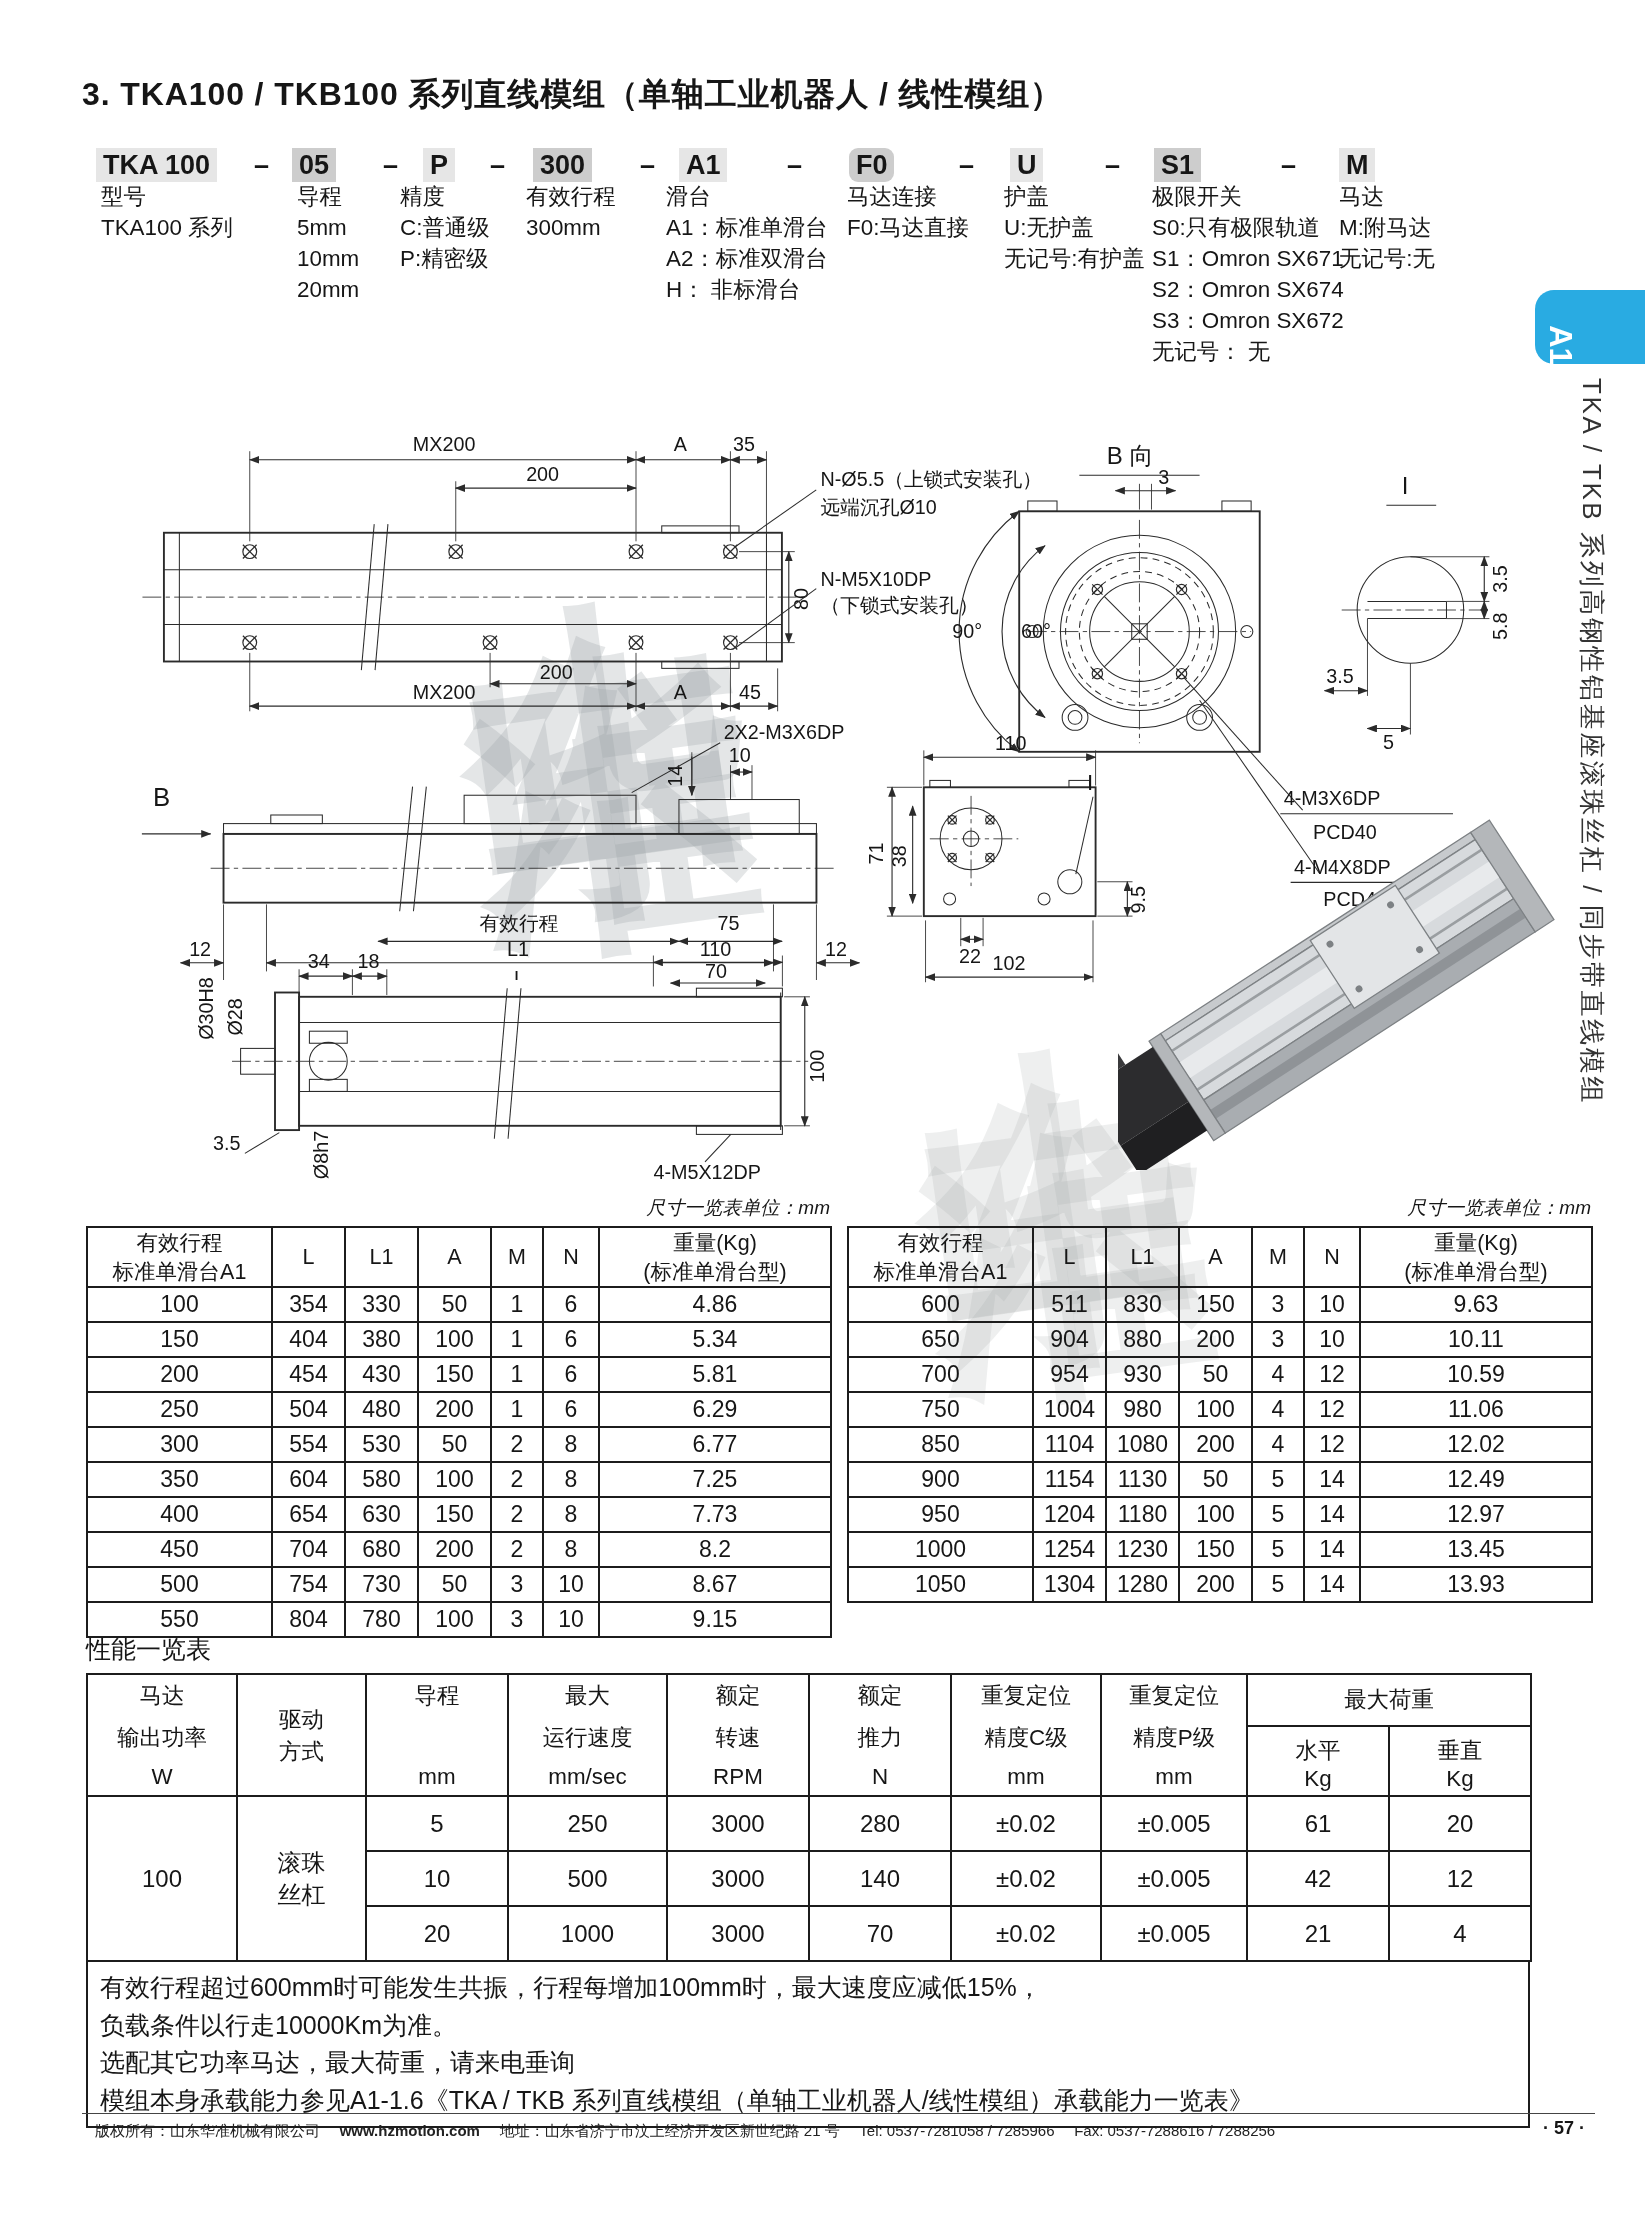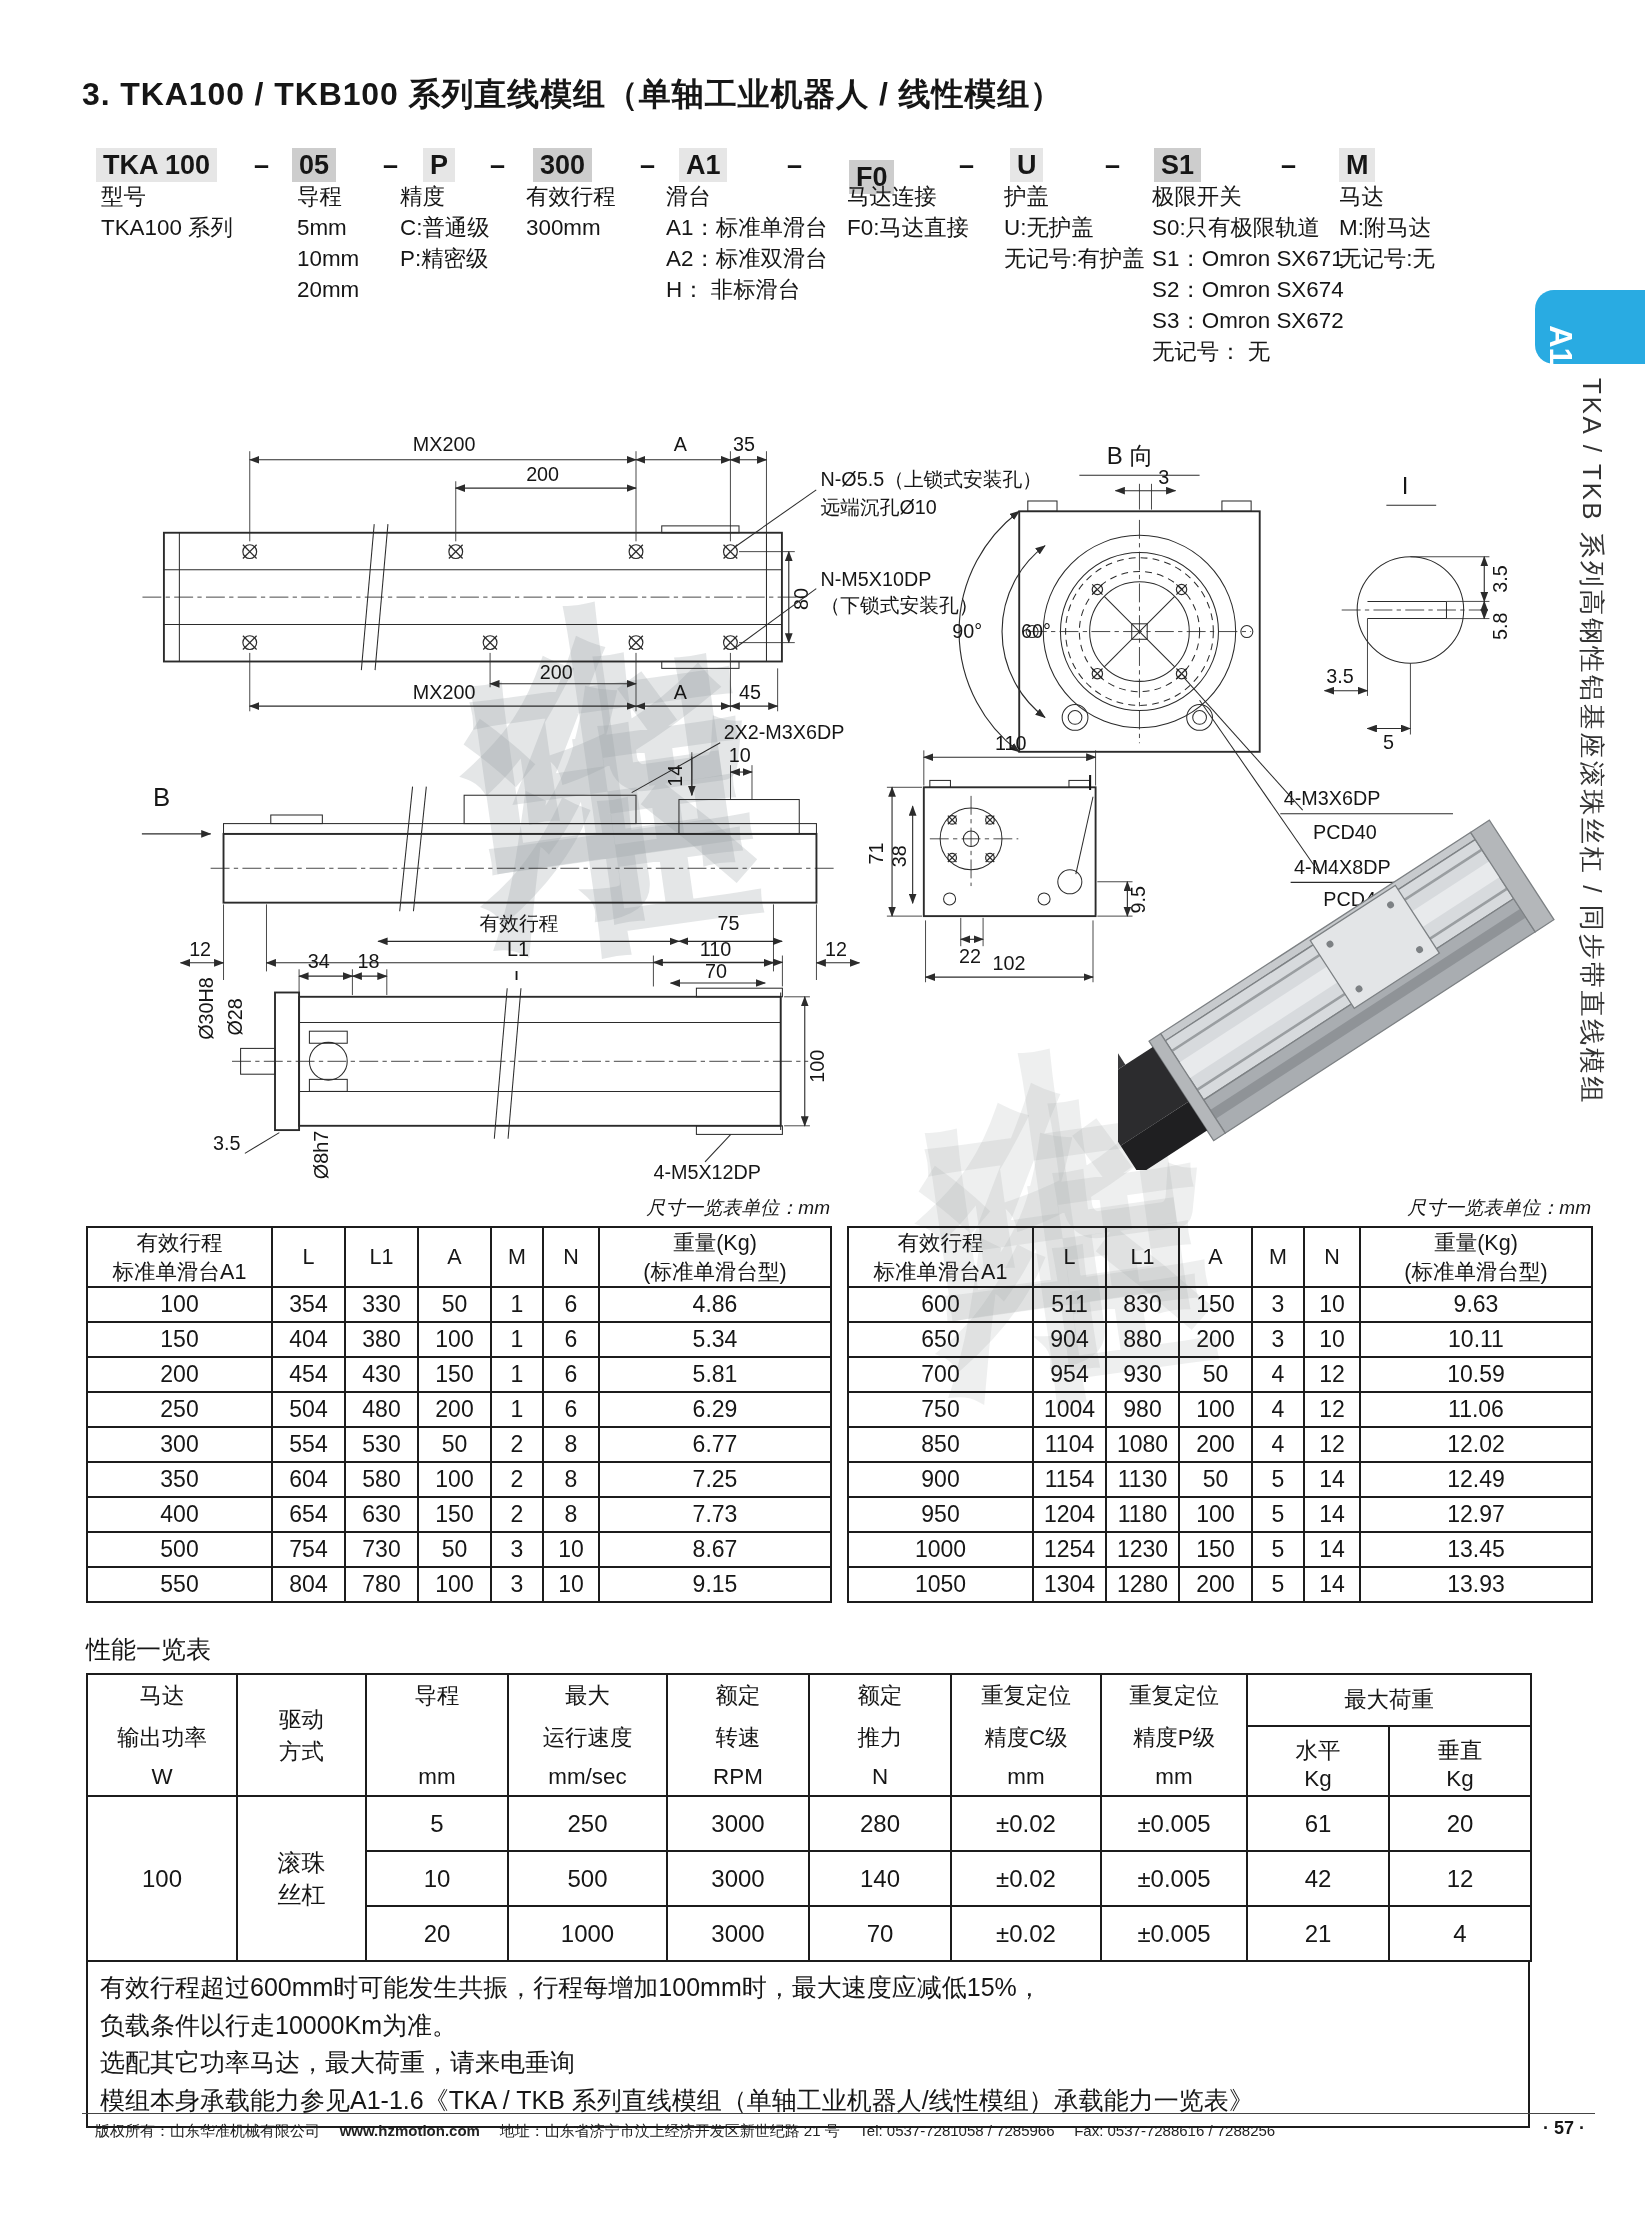--- a/index.html
+++ b/index.html
@@ -82,21 +82,21 @@
     <span class="abs seg bg1" style="left:96px;top:0;">TKA 100</span>
     <span class="abs dash" style="left:254px;top:1.7px;">–</span>
     <span class="abs seg bg2" style="left:292px;top:0;">05</span>
     <span class="abs dash" style="left:383px;top:1.7px;">–</span>
     <span class="abs seg bg1" style="left:423px;top:0;">P</span>
     <span class="abs dash" style="left:490px;top:1.7px;">–</span>
     <span class="abs seg bg2" style="left:533px;top:0;">300</span>
     <span class="abs dash" style="left:640px;top:1.7px;">–</span>
     <span class="abs seg bg1" style="left:679px;top:0;">A1</span>
     <span class="abs dash" style="left:787px;top:1.7px;">–</span>
-    <span class="abs seg bg2" style="left:849px;top:12px;">F0</span>
+    <span class="abs seg bg2" style="left:849px;top:0;border-radius:9px;">F0</span>
     <span class="abs dash" style="left:959px;top:1.7px;">–</span>
     <span class="abs seg bg1" style="left:1010px;top:0;">U</span>
     <span class="abs dash" style="left:1105px;top:1.7px;">–</span>
     <span class="abs seg bg2" style="left:1154px;top:0;">S1</span>
     <span class="abs dash" style="left:1281px;top:1.7px;">–</span>
     <span class="abs seg bg1" style="left:1339px;top:0;">M</span>
   </div>
 
   <div class="abs z2 lblcol" style="left:101px;top:182px;">
     <span class="opt">型号</span>
@@ -574,20 +574,29 @@
           <tr>
             <td>400</td>
             <td>654</td>
             <td>630</td>
             <td>150</td>
             <td>2</td>
             <td>8</td>
             <td>7.73</td>
           </tr>
           <tr>
+            <td>450</td>
+            <td>704</td>
+            <td>680</td>
+            <td>200</td>
+            <td>2</td>
+            <td>8</td>
+            <td>8.2</td>
+          </tr>
+          <tr>
             <td>500</td>
             <td>754</td>
             <td>730</td>
             <td>50</td>
             <td>3</td>
             <td>10</td>
             <td>8.67</td>
           </tr>
           <tr>
             <td>550</td>

